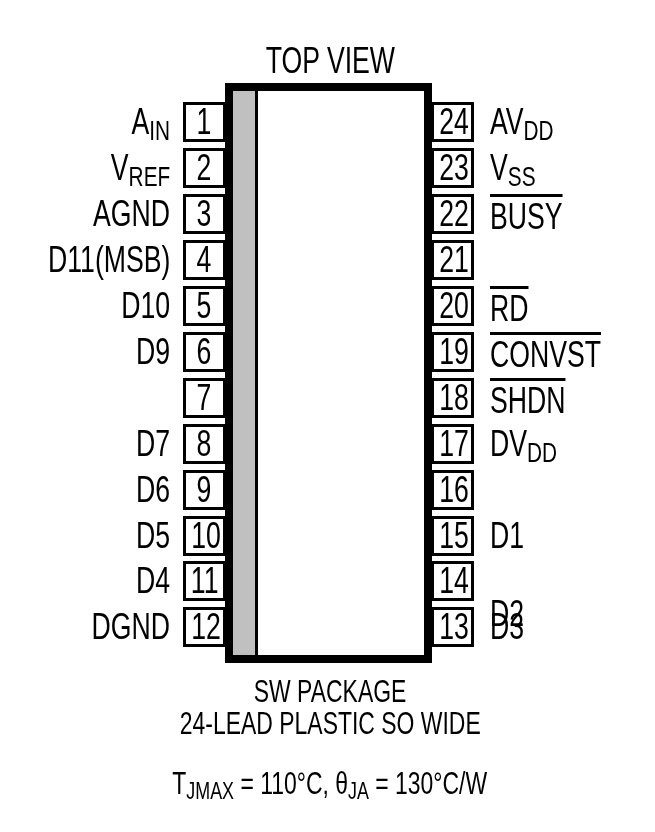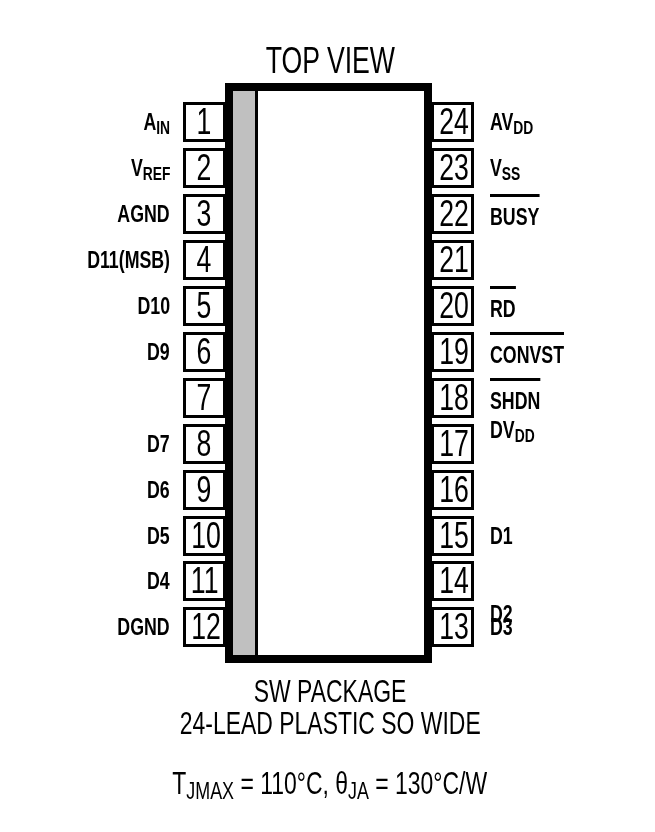--- a/index.html
+++ b/index.html
@@ -27,21 +27,21 @@
     position:absolute;left:0;top:0;bottom:0;width:22px;
     border-right:3px solid #000;
   }
   .pin-box{
     position:absolute;width:43px;height:40px;box-sizing:border-box;
     border:3px solid #000;background:#fff;text-align:center;
     font-size:36px;line-height:33px;
   }
   .pin-box.l{left:183px;}
   .pin-box.r{left:431px;}
-  .pin-label{position:absolute;height:40px;line-height:40px;font-size:24px;font-weight:bold;}
+  .pin-label{position:absolute;height:40px;line-height:40px;font-size:36px;}
   .pin-label.left{left:0;width:170px;text-align:right;}
   .pin-label.right{left:490px;width:165px;text-align:left;}
 </style>
 </head>
 <body>
 
 <div class="canvas">
 
   <div class="heading topview">
     <span class="cond cc">TOP VIEW</span>
@@ -88,21 +88,21 @@
   <div class="pin-box r" style="top:516px"><span class="cond cc">15</span></div>
   <div class="pin-box r" style="top:561px"><span class="cond cc">14</span></div>
   <div class="pin-box r" style="top:607px"><span class="cond cc">13</span></div>
 
   <div class="pin-label right" style="top:102px"><span class="cond ol"><span>AV</span><span class="sub">DD</span></span></div>
   <div class="pin-label right" style="top:194px"><span class="cond ol"><span class="ov">BUSY</span><span class="sub"></span></span></div>
   <div class="pin-label right" style="top:148px"><span class="cond ol"><span>V</span><span class="sub">SS</span></span></div>
   <div class="pin-label right" style="top:286px"><span class="cond ol"><span class="ov">RD</span><span class="sub"></span></span></div>
   <div class="pin-label right" style="top:332px"><span class="cond ol"><span class="ov">CONVST</span><span class="sub"></span></span></div>
   <div class="pin-label right" style="top:378px"><span class="cond ol"><span class="ov">SHDN</span><span class="sub"></span></span></div>
-  <div class="pin-label right" style="top:410px"><span class="cond ol"><span>DV</span><span class="sub">DD</span></span></div>
+  <div class="pin-label right" style="top:424px"><span class="cond ol"><span>DV</span><span class="sub">DD</span></span></div>
   <div class="pin-label right" style="top:516px"><span class="cond ol"><span>D1</span><span class="sub"></span></span></div>
   <div class="pin-label right" style="top:594px"><span class="cond ol"><span>D2</span><span class="sub"></span></span></div>
   <div class="pin-label right" style="top:607px"><span class="cond ol"><span>D3</span><span class="sub"></span></span></div>
 
   <div class="heading pkg1">
     <span class="cond cc">SW PACKAGE</span>
   </div>
   <div class="heading pkg2">
     <span class="cond cc">24-LEAD PLASTIC SO WIDE</span>
   </div>

